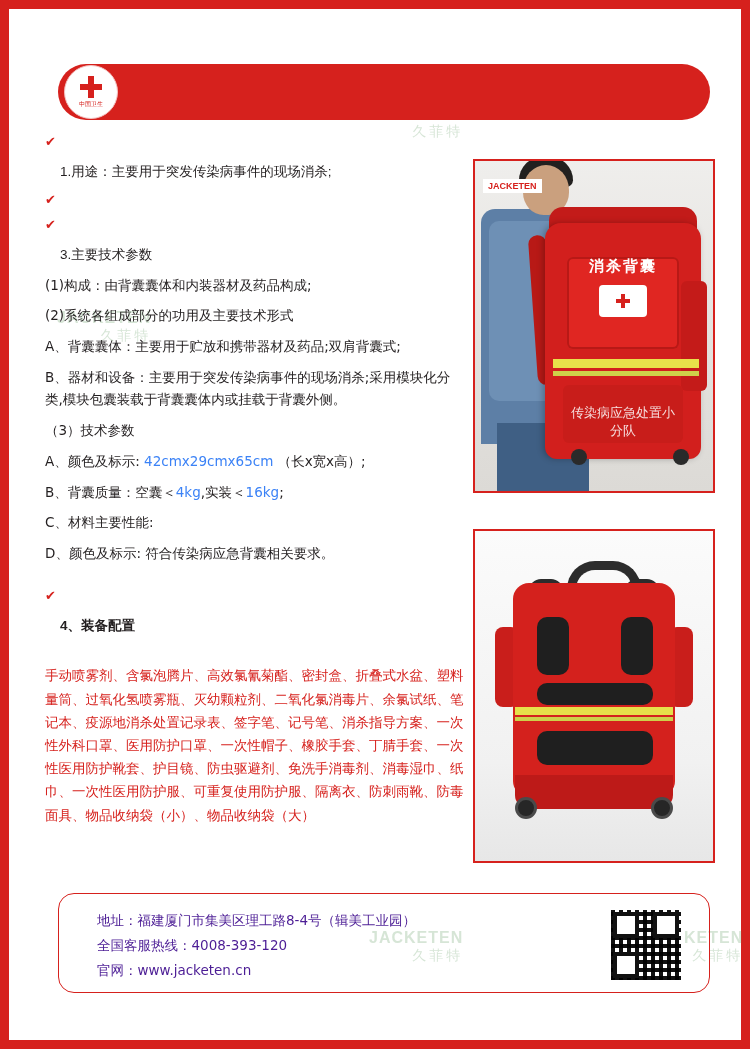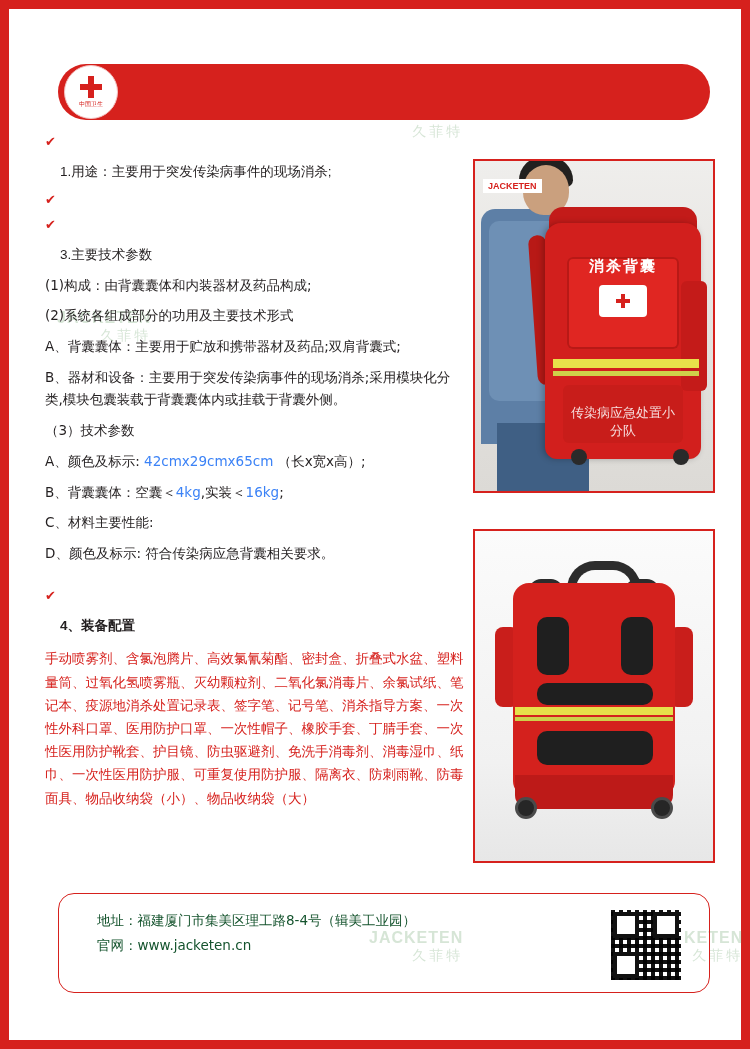--- a/index.html
+++ b/index.html
@@ -76,22 +76,22 @@
   .bullet-row .tick{margin-top:1px;}
   .bullet-row .txt{font-size:13.5px;color:#231f20;line-height:1.5;margin-top:29px;}
   .para{
     font-size:13.5px;color:#231f20;line-height:1.62;margin:0 0 9px 0;
     font-family:"DejaVu Sans","Liberation Sans",sans-serif;
   }
   .block-red{
     color:#d6211d;
     font-size:13.5px;
     line-height:1.72;
-    margin-top:12px;
-    font-family:Liberation Mono, monospace;
+    margin-top:28px;
+    font-family:Liberation Serif, serif;
   }
   .equip-title{
     font-size:14px;color:#231f20;font-weight:bold;
   }
   
   .photo{
     position:absolute;
     border:2px solid #d6211d;
     background:#f2f2f2;
     overflow:hidden;
@@ -137,21 +137,21 @@
   .footer{
     position:absolute;
     left:49px;top:884px;
     width:652px;height:100px;
     border:1.5px solid #d6211d;
     border-radius:16px;
     box-sizing:border-box;
   }
   .footer-text{
     position:absolute;left:38px;top:14px;
-    font-size:13.5px;line-height:1.85;color:#14532d;
+    font-size:13.5px;line-height:1.85;color:#4c1d95;
     font-family:"DejaVu Sans","Liberation Sans",sans-serif;
   }
   .qr{
     position:absolute;right:26px;top:14px;
     width:70px;height:70px;
     background:
       repeating-linear-gradient(90deg,#111 0 4px,#fff 4px 8px),
       repeating-linear-gradient(0deg,#111 0 4px,#fff 4px 8px);
     background-blend-mode:multiply;
     border:2px solid #fff;
@@ -219,21 +219,21 @@
       <p class="para indent2">B、器材和设备：主要用于突发传染病事件的现场消杀;采用模块化分类,模块包囊装载于背囊囊体内或挂载于背囊外侧。</p>
       <p class="para indent1">（3）技术参数</p>
 
       <p class="para indent2">
         <span>A、颜色及标示:</span>
         <span class="red">42cmx29cmx65cm</span>
         <span>（长x宽x高）;</span>
       </p>
 
       <p class="para indent2">
-        <span>B、背囊囊体：空囊＜</span><span class="red">4kg</span><span>,实装＜</span><span class="red">16kg</span><span>;</span>
+        <span>B、背囊质量：空囊＜</span><span class="red">4kg</span><span>,实装＜</span><span class="red">16kg</span><span>;</span>
       </p>
 
       <p class="para indent2">C、材料主要性能:</p>
 
       <p class="para indent2">D、颜色及标示: 符合传染病应急背囊相关要求。</p>
 
       <div class="bullet-row" style="margin-top:22px;">
         <span class="tick">✔</span>
         <span class="txt equip-title">4、装备配置</span>
       </div>
@@ -280,20 +280,21 @@
       <div class="p2-reflect2"></div>
       <div class="p2-pad" style="left:62px;top:200px;width:116px;height:34px;"></div>
       <div class="p2-bottom"></div>
       <div class="p2-wheel" style="left:40px;top:266px;"></div>
       <div class="p2-wheel" style="left:176px;top:266px;"></div>
     </div>
 
     <div class="footer">
       <div class="footer-text">
         <div>地址：福建厦门市集美区理工路8-4号（辑美工业园）</div>
+        <div>全国客服热线：4008-393-120</div>
         <div>官网：www.jacketen.cn</div>
       </div>
       <div class="qr">
         <span class="qr-eye" style="left:2px;top:2px;"></span>
         <span class="qr-eye" style="right:2px;top:2px;"></span>
         <span class="qr-eye" style="left:2px;bottom:2px;"></span>
       </div>
     </div>
 
   </div>

